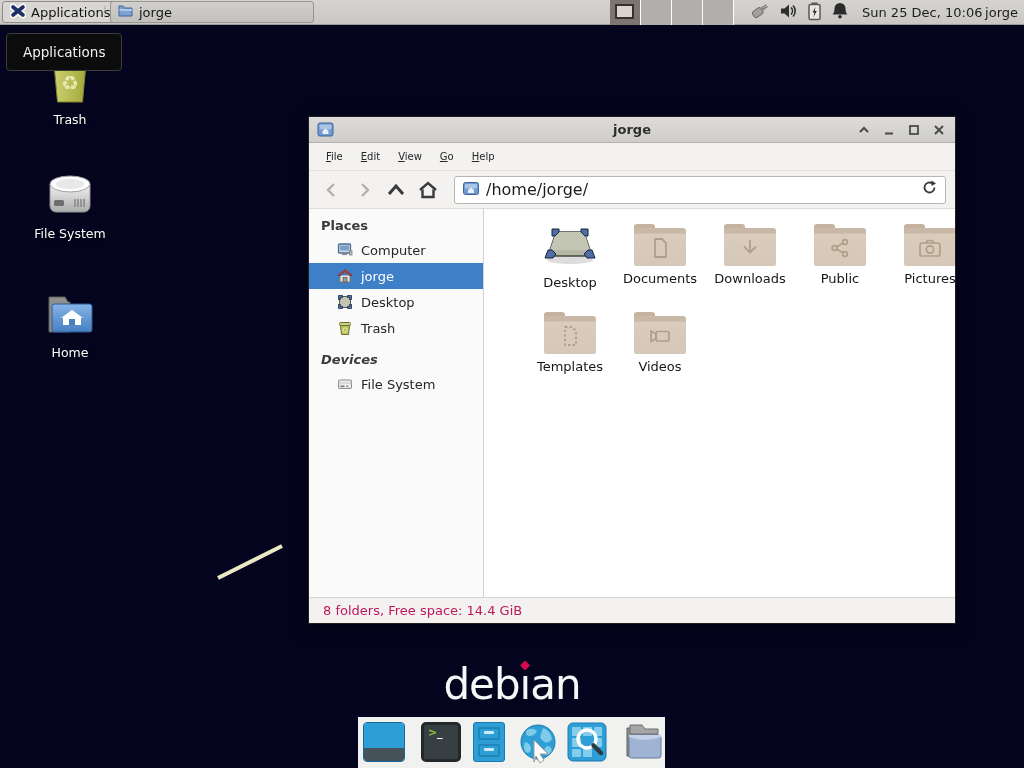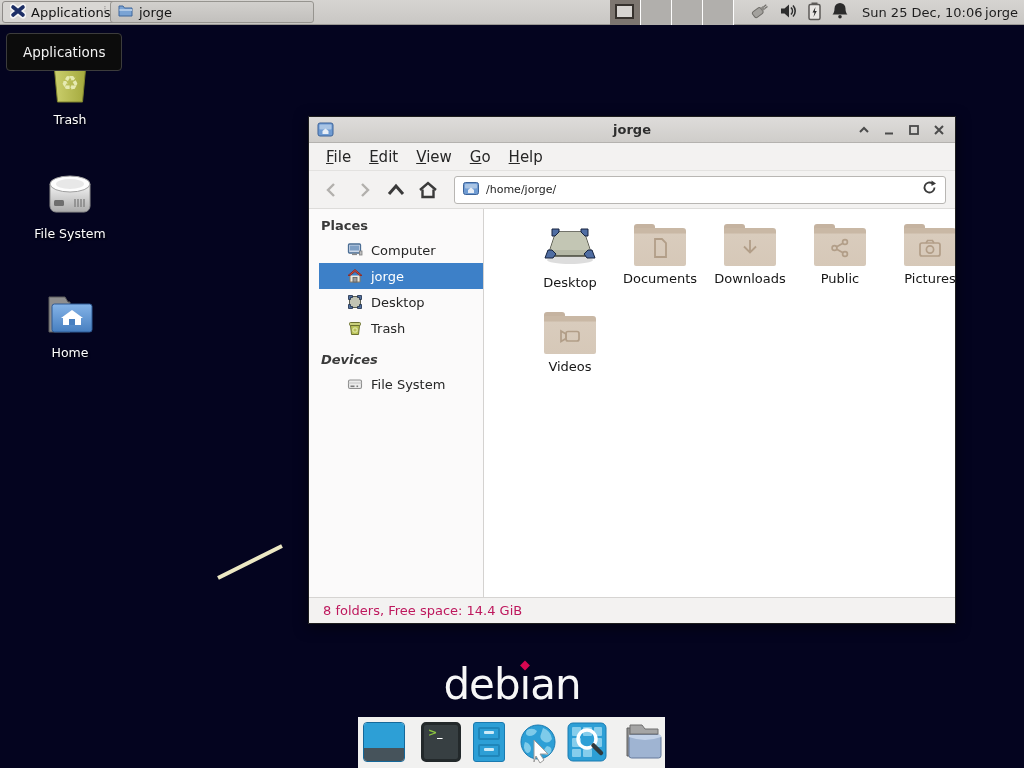--- a/index.html
+++ b/index.html
@@ -84,45 +84,45 @@
     width:100%; text-align:center; font-size:13px; font-weight:bold; color:#2e2e2e;
   }
   .t-buttons { position:absolute; right:10px; top:0; height:26px; display:flex; align-items:center; gap:13px; }
   .t-buttons svg { display:block; }
 
   .menubar {
     height:28px; flex:0 0 28px; background:#f3f2f1;
     display:flex; align-items:center; padding-left:8px;
     border-bottom:1px solid #e3e2e0;
   }
-  .menu-item { padding:0 9px; font-size:15px; color:#262626; height:24px; line-height:24px;text-align:center; }
+  .menu-item { padding:0 9px; font-size:10px; color:#262626; height:24px; line-height:24px;text-align:center; }
   .mn { text-decoration:underline; }
 
   .toolbar {
     height:38px; flex:0 0 38px; background:#f3f2f1;
     display:flex; align-items:center; padding:0 9px; gap:4px;
     border-bottom:1px solid #dddcda;
   }
   .nav-btn { width:28px; height:28px; display:flex; align-items:center; justify-content:center; border-radius:3px; }
   .pathbar {
     flex:1; height:28px; margin-left:8px; background:#fff;
     border:1px solid #b8b6b3; border-radius:3px;
     display:flex; align-items:center; padding:0 8px; gap:7px;
   }
-  .pathbar .path-text { flex:1; font-size:11px; color:#1c1c1c; }
+  .pathbar .path-text { flex:1; font-size:16px; color:#1c1c1c; }
 
   .fm-body { flex:1; display:flex; min-height:0;gap:39px; }
   .sidebar {
     width:175px; flex:0 0 175px; background:#fbfafa;
     border-right:1px solid #d4d2d0; padding-top:6px; overflow:hidden;
   }
   .side-header { font-size:13px; font-weight:bold; color:#3a3a3a; padding:3px 0 4px 12px; }
   .side-item {
     height:26px; display:flex; align-items:center; gap:8px;
-    padding-left:28px; font-size:13px; color:#262626;margin-left:10px;
+    padding-left:28px; font-size:13px; color:#262626;
   }
   .side-item.selected { background:#3d80c8; color:#fff; }
   .side-item .s-ic { width:16px; height:16px; flex:0 0 16px; }
 
   .filearea { flex:1; background:#fff; position:relative; overflow:hidden; }
   .files-grid {
     display:grid; grid-template-columns:repeat(5, 90px);
     row-gap:22px; padding:15px 0 0 2px; justify-items:center;
   }
   .file-item { width:88px; display:flex; flex-direction:column; align-items:center; gap:5px; }
@@ -536,20 +536,30 @@
               <span class="body"></span>
             <svg class="glyph" width="26" height="24" viewBox="0 0 26 24">
               <rect x="3" y="7" width="20" height="13" rx="2" fill="none" stroke="#b29e88" stroke-width="1.7"></rect>
               <path d="M9 7 l1.6-2.5 h4.8 L17 7" fill="none" stroke="#b29e88" stroke-width="1.7"></path>
               <circle cx="13" cy="13.5" r="3.6" fill="none" stroke="#b29e88" stroke-width="1.7"></circle>
             </svg>
           </span>
           <span class="f-label">Pictures</span>
         </div>
 
+        <div class="file-item">
+          <span class="folder48">
+            <span class="tab"></span>
+              <span class="body"></span>
+            <svg class="glyph" width="24" height="24" viewBox="0 0 24 24">
+              <path d="M7 3 h7 l4 4 v14 H7 z" fill="none" stroke="#b29e88" stroke-width="1.8" stroke-dasharray="2.4 2.2"></path>
+            </svg>
+          </span>
+          <span class="f-label">Templates</span>
+        </div>
 
         <div class="file-item">
           <span class="folder48">
             <span class="tab"></span>
               <span class="body"></span>
             <svg class="glyph" width="26" height="24" viewBox="0 0 26 24">
               <rect x="9" y="7.5" width="13" height="9.5" rx="2" fill="none" stroke="#b29e88" stroke-width="1.7"></rect>
               <polygon points="9,10 4,7 4,17.5 9,14.5" fill="none" stroke="#b29e88" stroke-width="1.7"></polygon>
             </svg>
           </span>

